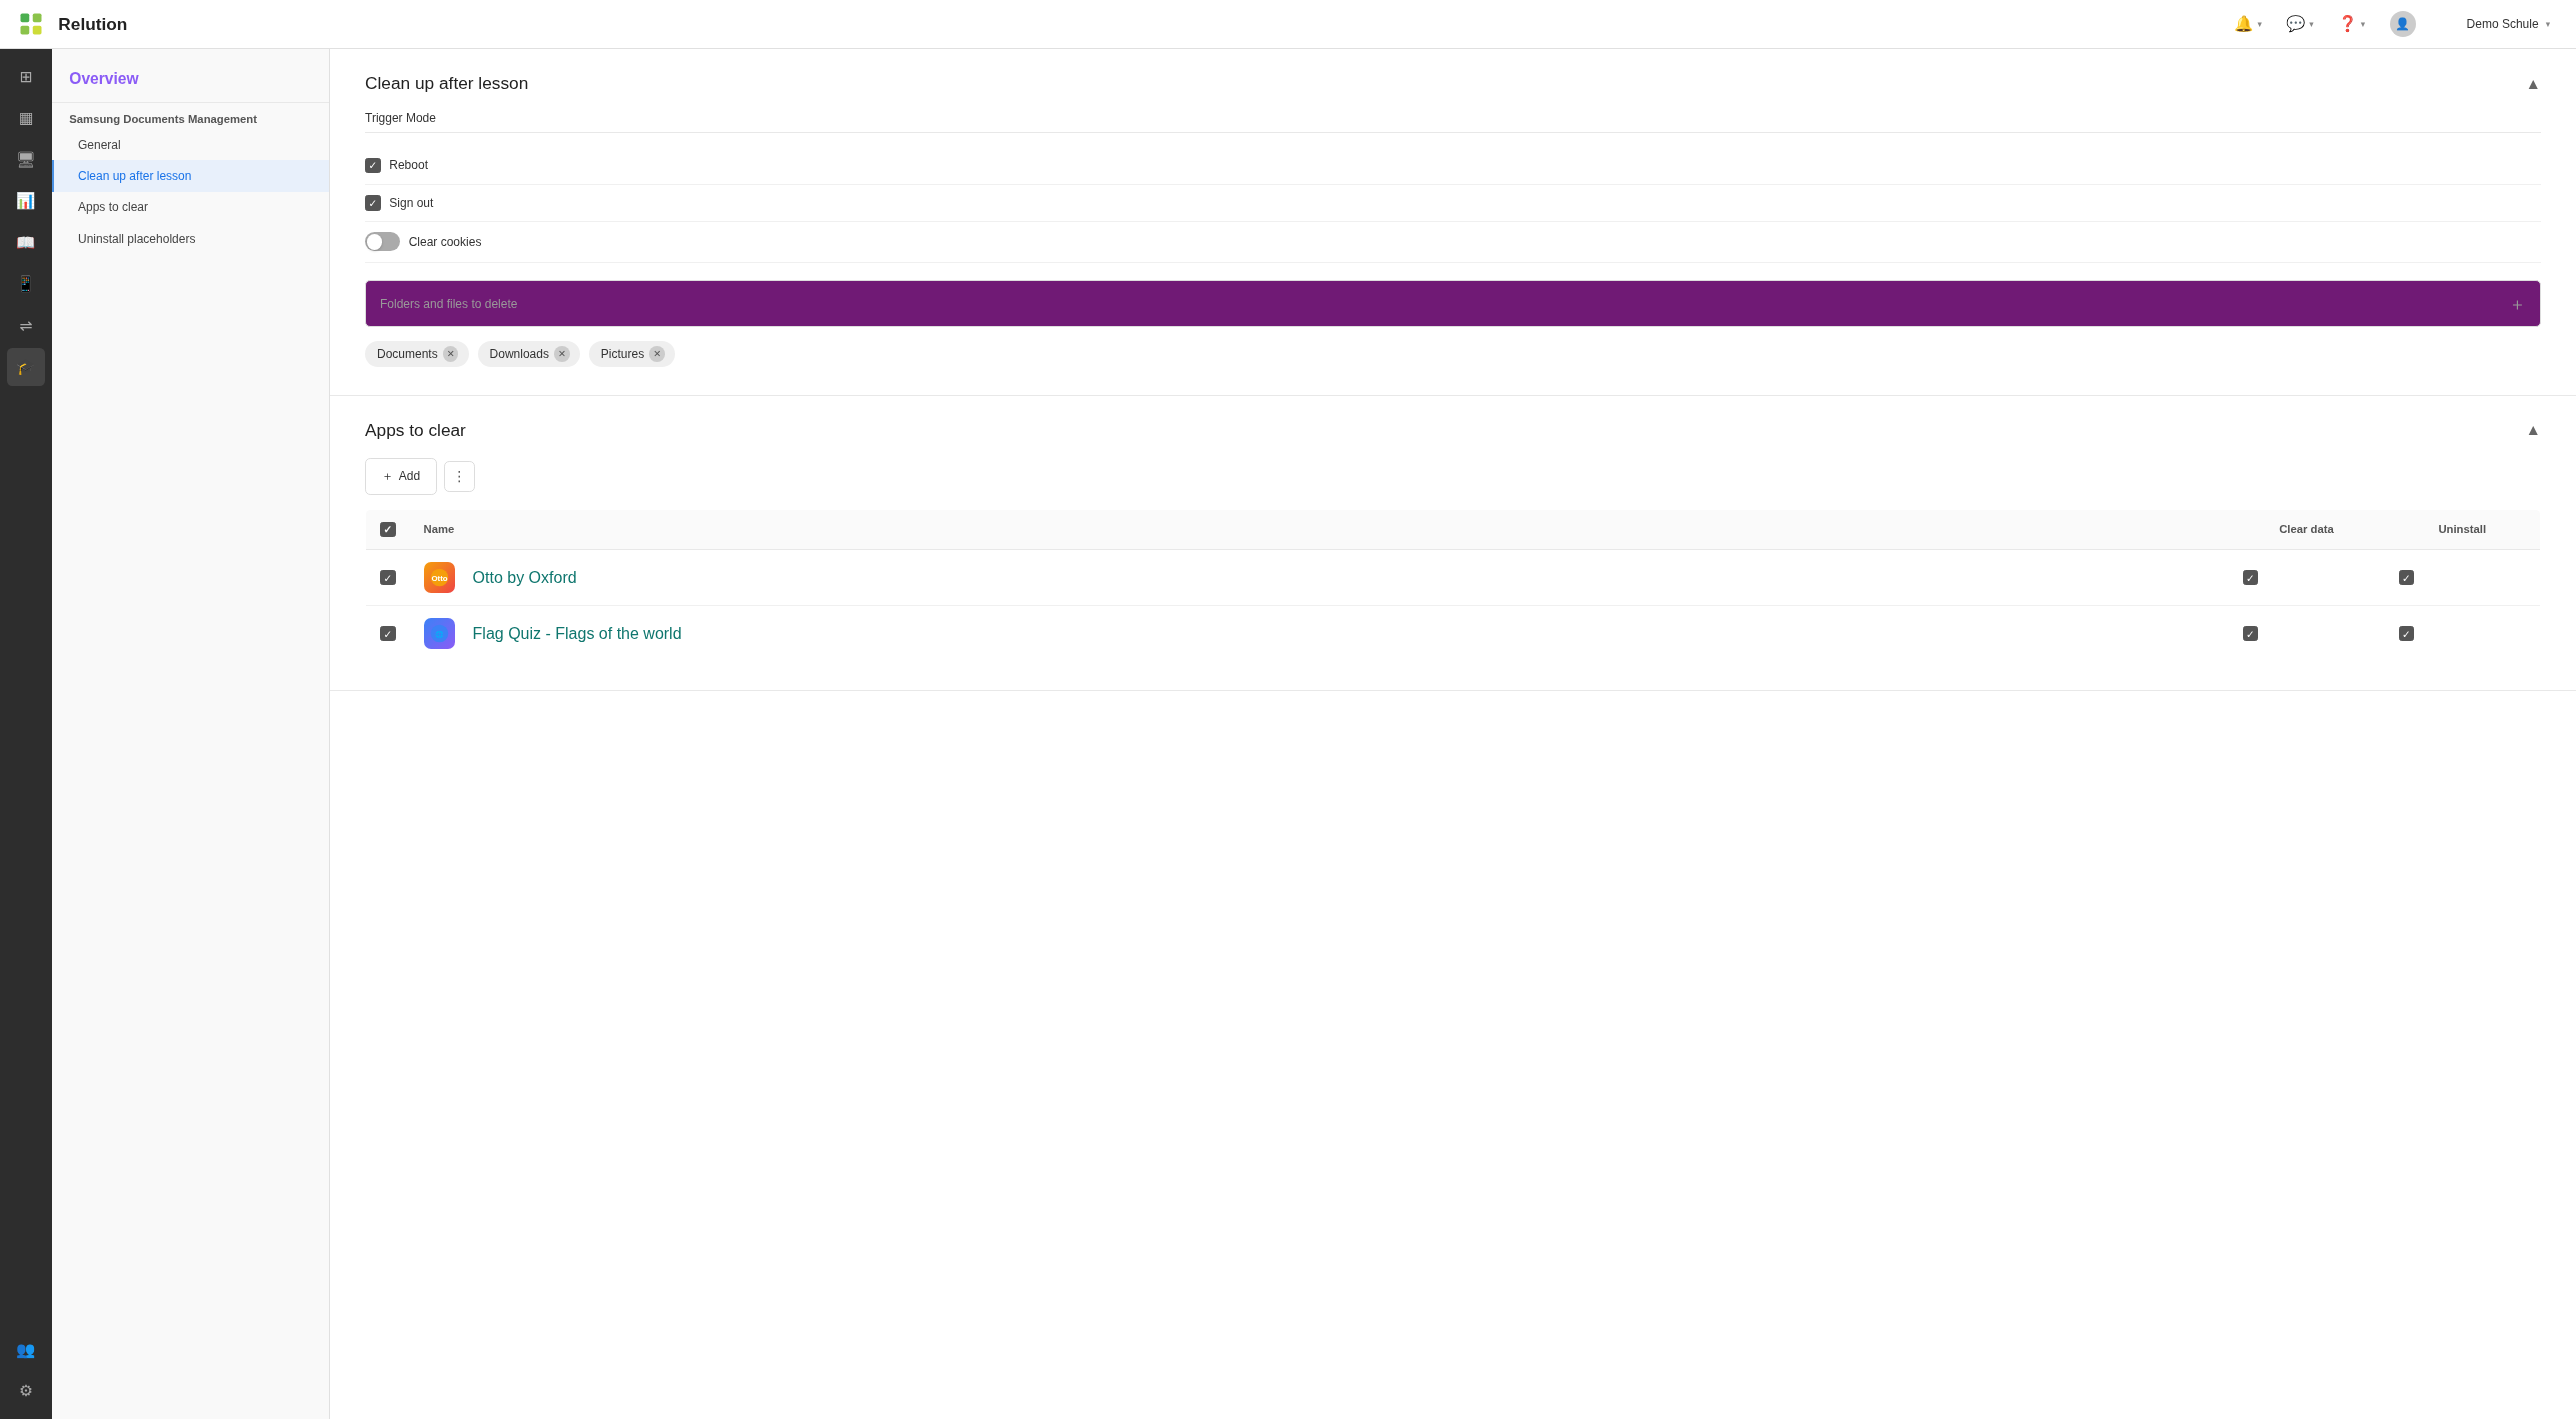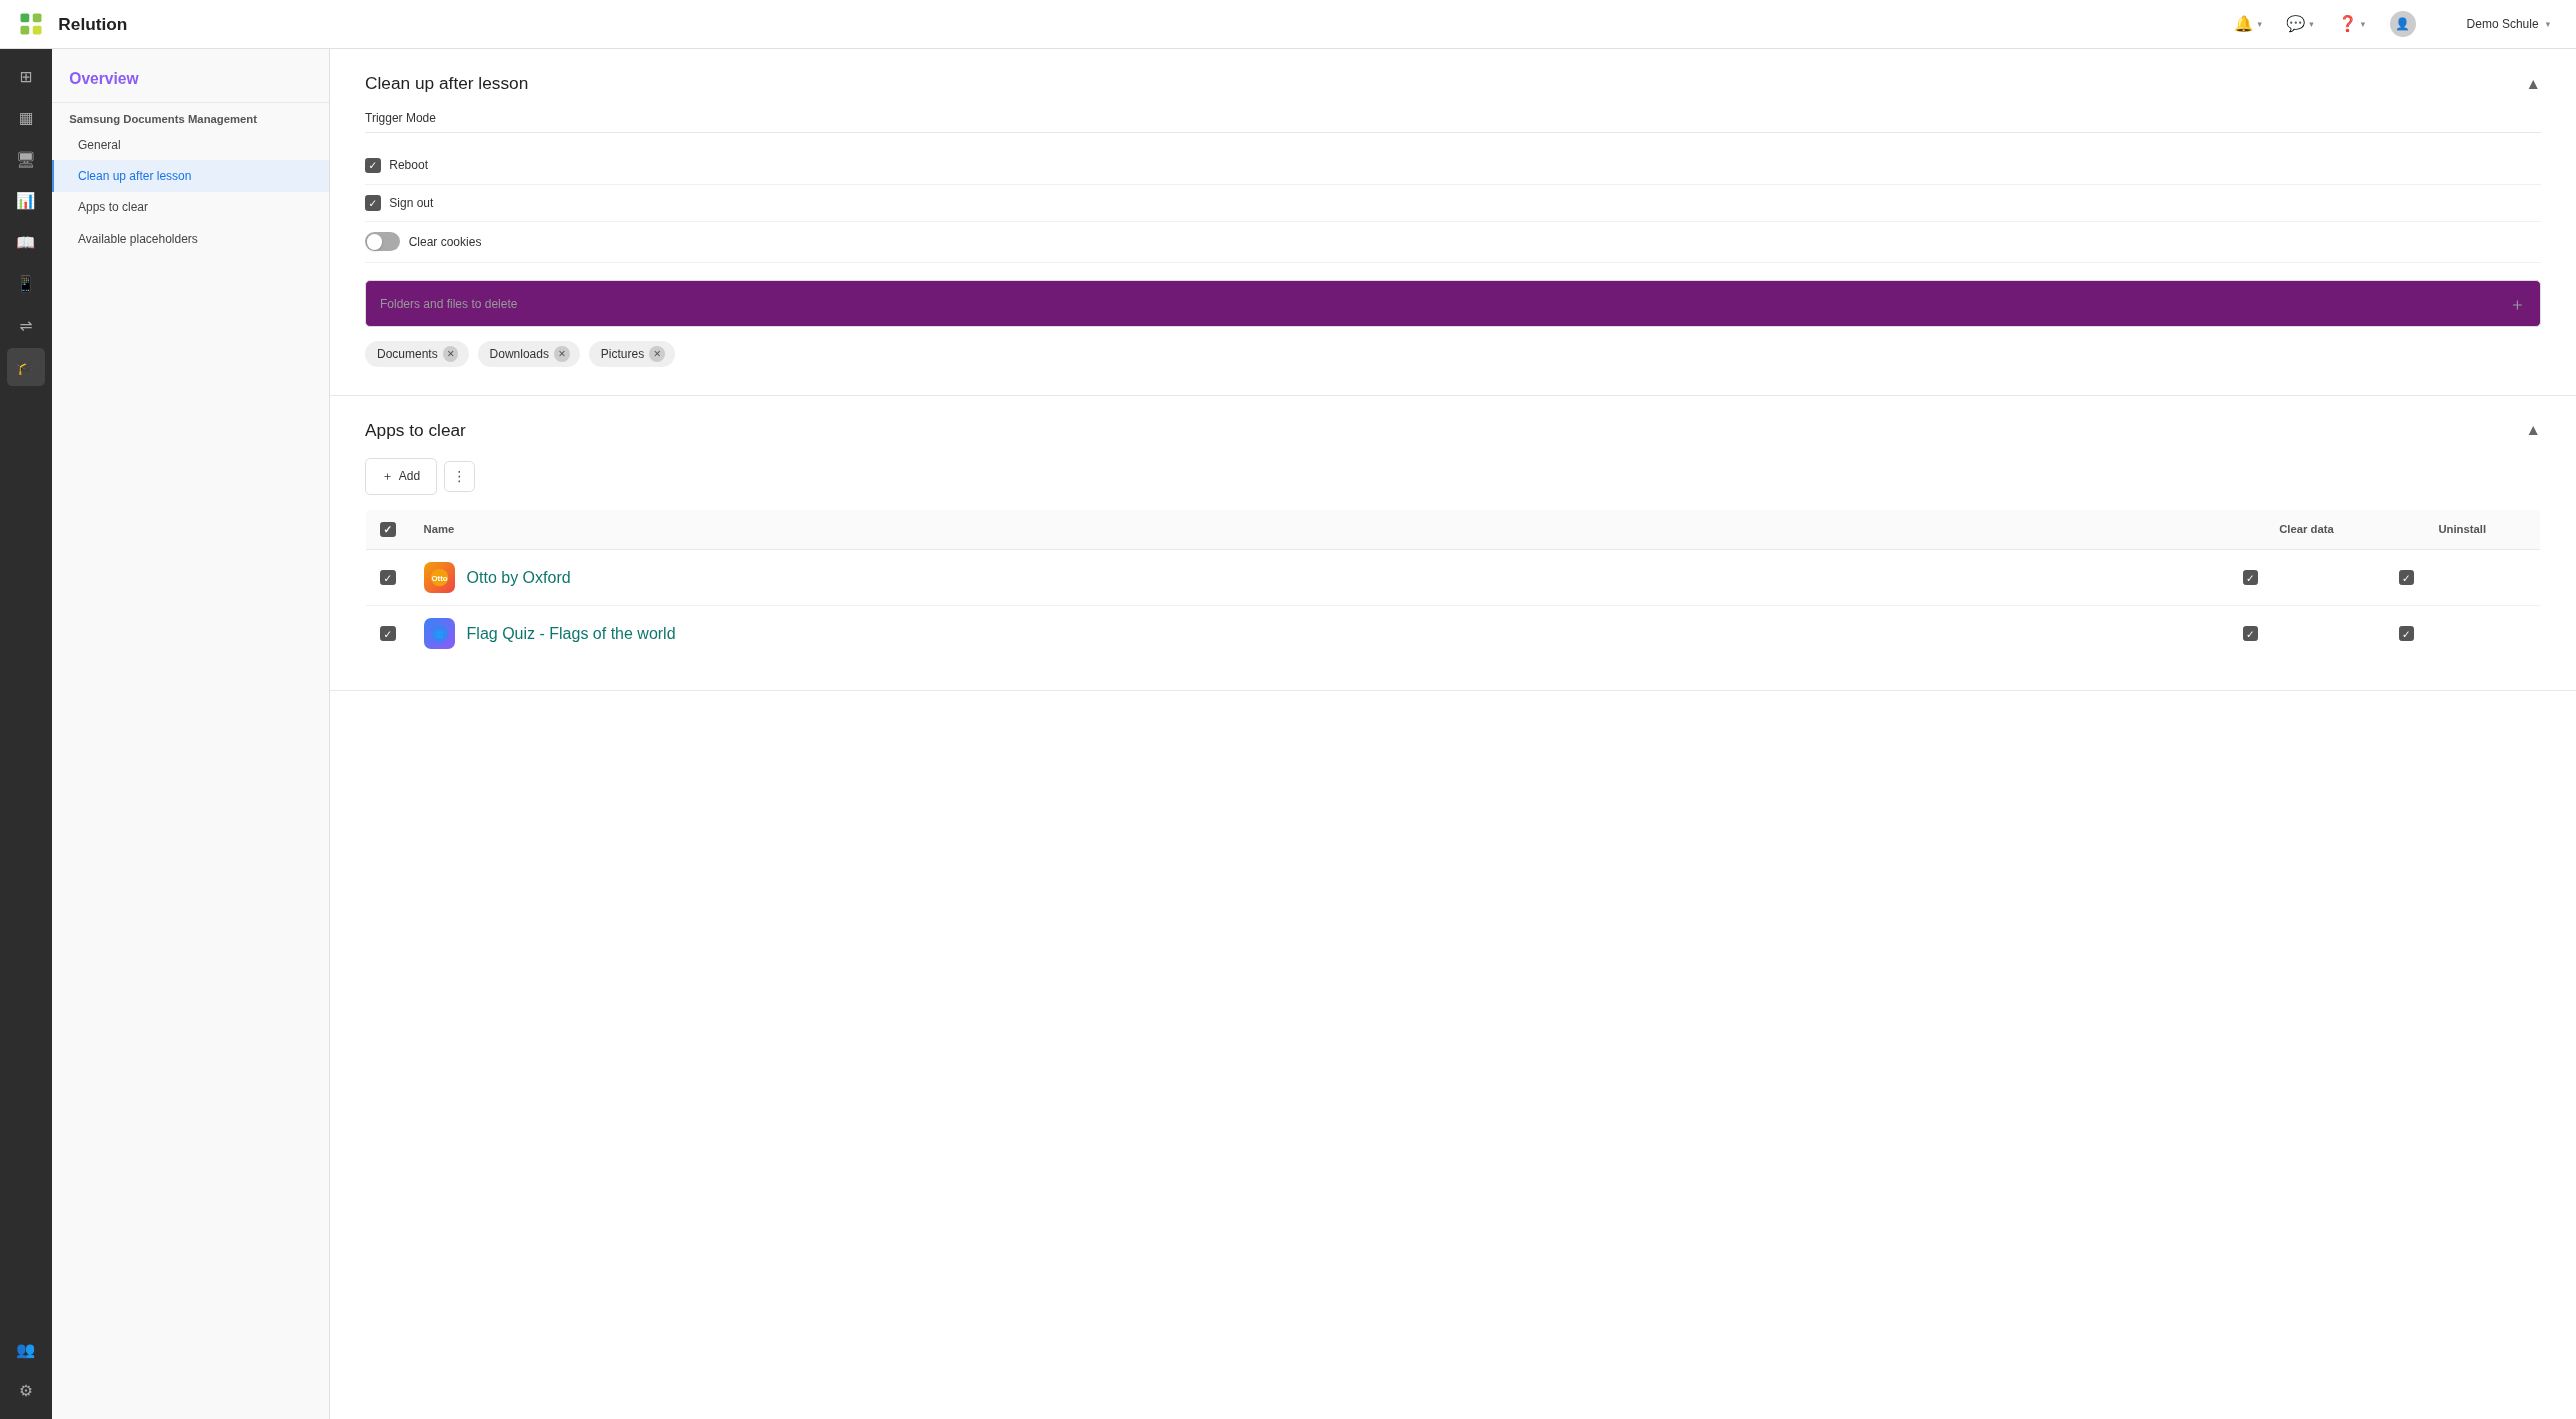--- a/index.html
+++ b/index.html
@@ -334,21 +334,21 @@
       padding: 12px 14px;
       font-size: 12px;
       color: #333;
       border-bottom: 0.9px solid #f0f0f0;
       vertical-align: middle;
     }
     .apps-table tr:last-child td { border-bottom: none; }
     .app-name-cell {
       display: flex;
       align-items: center;
-      gap: 12px;
+      gap: 18px;
     }
     .app-icon {
       width: 31px;
       height: 31px;
       border-radius: 7px;
       overflow: hidden;
       flex-shrink: 0;
       display: flex;
       align-items: center;
       justify-content: center;
@@ -414,21 +414,21 @@
     <div class="icon-nav-item">👥</div>
     <div class="icon-nav-item">⚙</div>
   </div>
 
   <div class="sidebar">
     <div class="sidebar-header">Overview</div>
     <div class="sidebar-section">Samsung Documents Management</div>
     <div class="sidebar-item">General</div>
     <div class="sidebar-item active">Clean up after lesson</div>
     <div class="sidebar-item">Apps to clear</div>
-    <div class="sidebar-item">Available placeholders</div>
+    <div class="sidebar-item">Uninstall placeholders</div>
   </div>
 
   <div class="content-area">
 
     <div class="section-card">
       <div class="section-header">
         <span class="section-title">Clean up after lesson</span>
         <span class="section-toggle">▲</span>
       </div>
       <div class="section-body">

